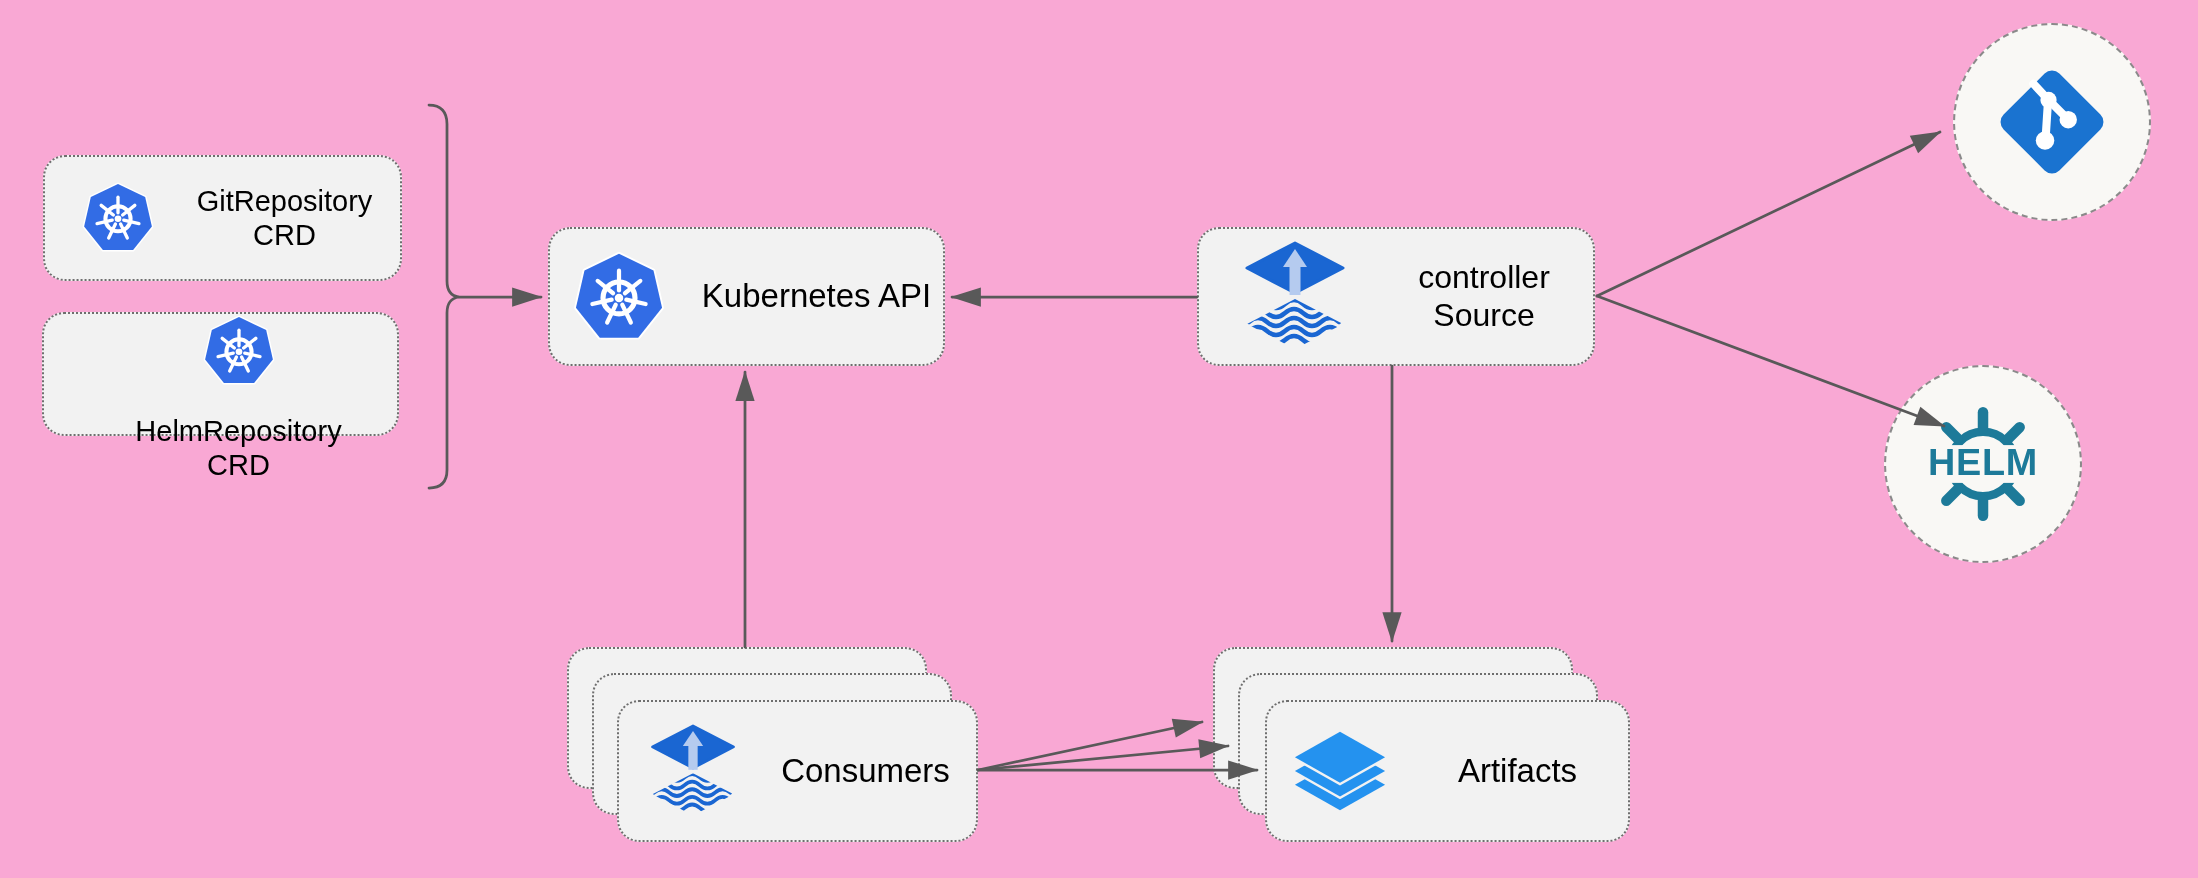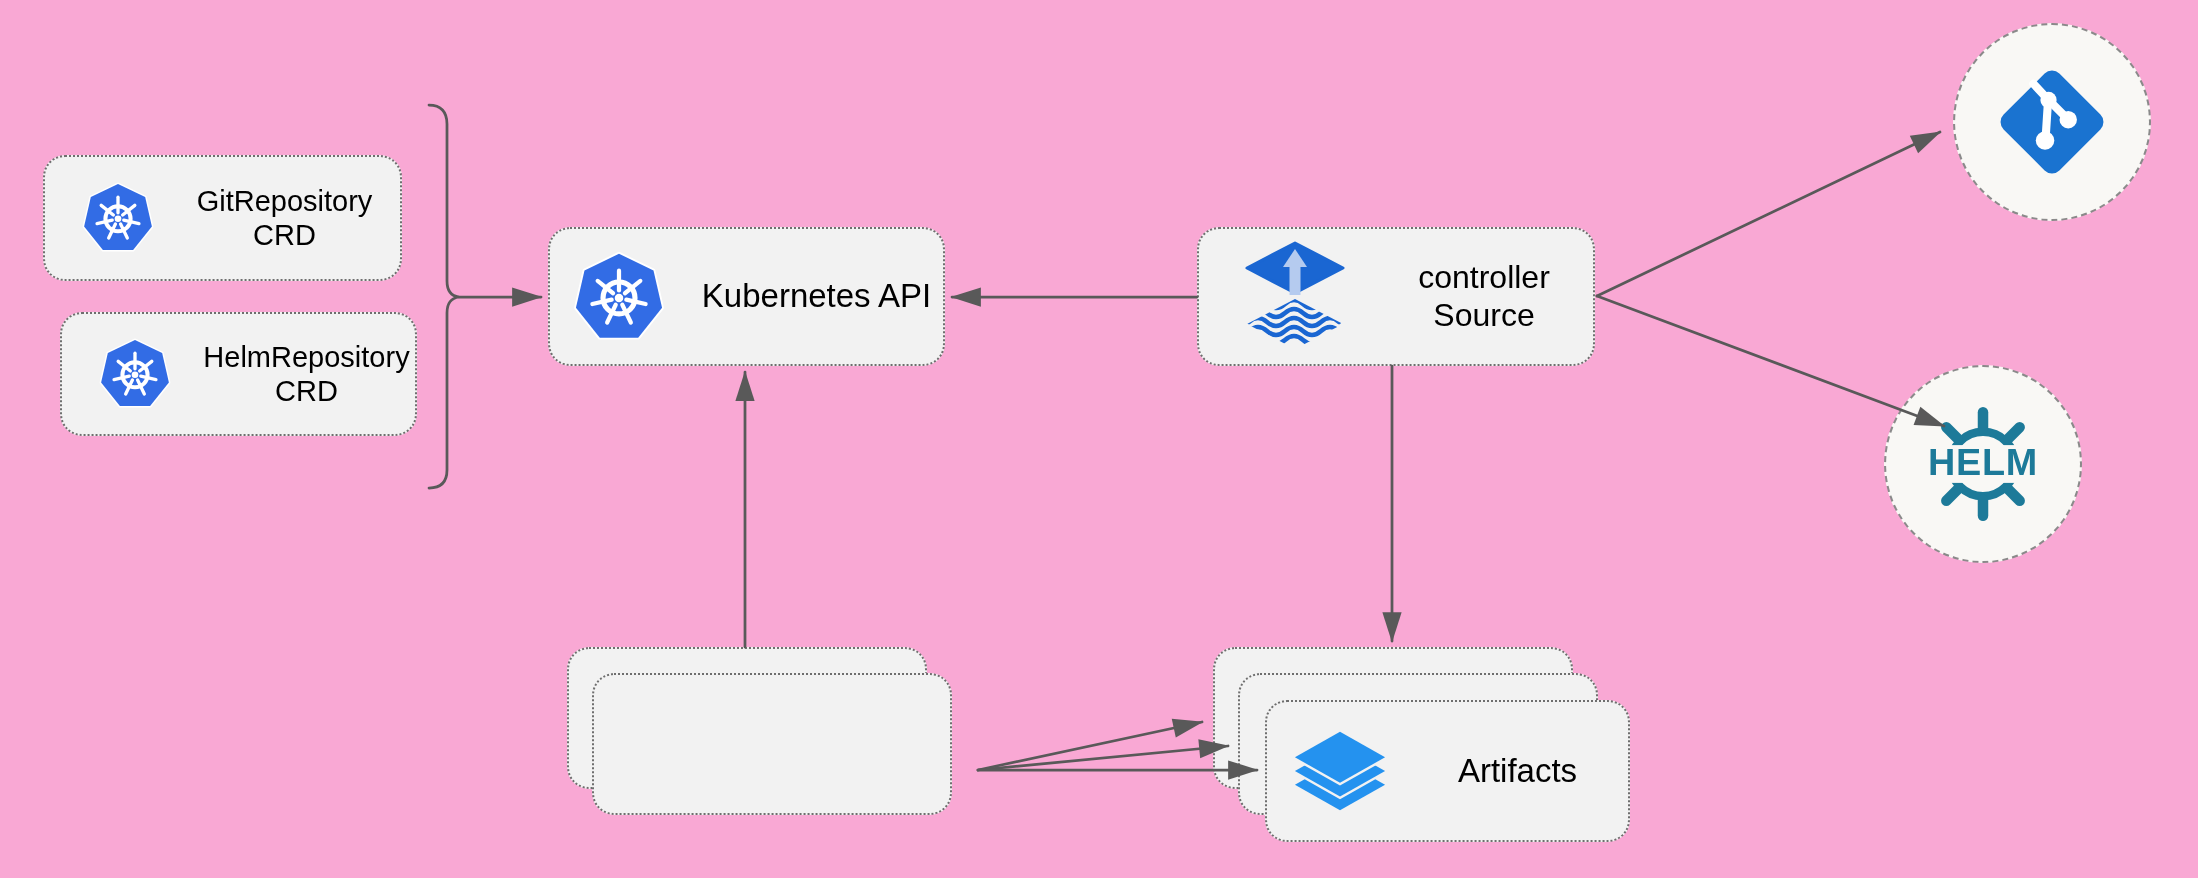--- a/index.html
+++ b/index.html
@@ -90,21 +90,21 @@
       <svg width="74" height="74" viewBox="0 0 100 100">
           <use href="#icon-k8s"></use>
         </svg>
     </span>
     <span class="label lbl-md">
       <div>GitRepository</div>
       <div>CRD</div>
     </span>
   </div>
 
-  <div class="node" style="left:60px;top:312px;width:357px;height:124px;padding-left:36px;gap:26px;">
+  <div class="node" style="left:42px;top:312px;width:357px;height:124px;padding-left:36px;gap:26px;flex-direction:column;">
     <span class="iconwrap">
       <svg width="74" height="74" viewBox="0 0 100 100">
           <use href="#icon-k8s"></use>
         </svg>
     </span>
     <span class="label lbl-md">
       <div>HelmRepository</div>
       <div>CRD</div>
     </span>
   </div>
@@ -125,20 +125,28 @@
         </svg>
     </span>
     <span class="label lbl-2line">
       <div>controller</div>
       <div>Source</div>
     </span>
   </div>
 
   <div class="node" style="left:567px;top:647px;width:360px;height:142px;"></div>
   <div class="node" style="left:592px;top:673px;width:360px;height:142px;"></div>
+  <div class="node" style="left:617px;top:700px;width:361px;height:142px;padding-left:30px;gap:18px;">
+    <span class="iconwrap">
+      <svg width="88" height="95" viewBox="0 0 104 112">
+          <use href="#icon-flux"></use>
+        </svg>
+    </span>
+    <span class="label lbl-lg">Consumers</span>
+  </div>
 
   <div class="node" style="left:1213px;top:647px;width:360px;height:142px;"></div>
   <div class="node" style="left:1238px;top:673px;width:360px;height:142px;"></div>
   <div class="node" style="left:1265px;top:700px;width:365px;height:142px;padding-left:24px;gap:18px;">
     <span class="iconwrap">
       <svg width="98" height="88" viewBox="0 0 100 86">
           <use href="#icon-layers"></use>
         </svg>
     </span>
     <span class="label lbl-lg">Artifacts</span>

